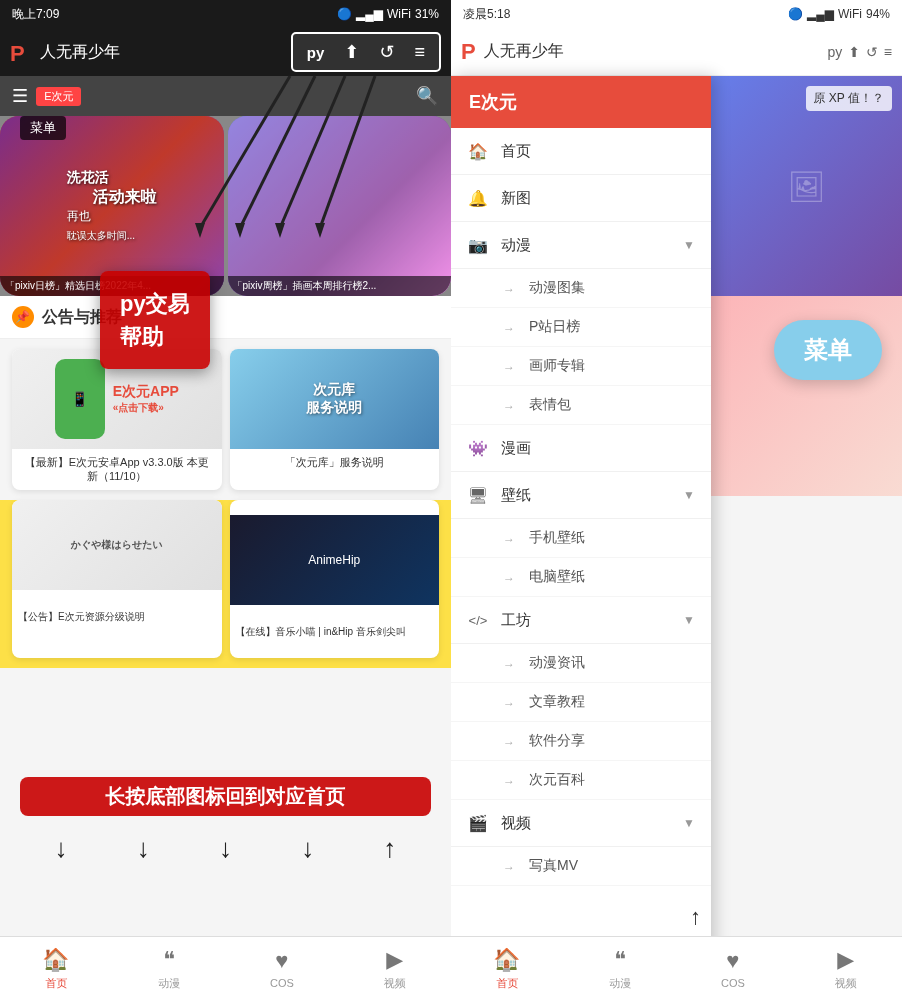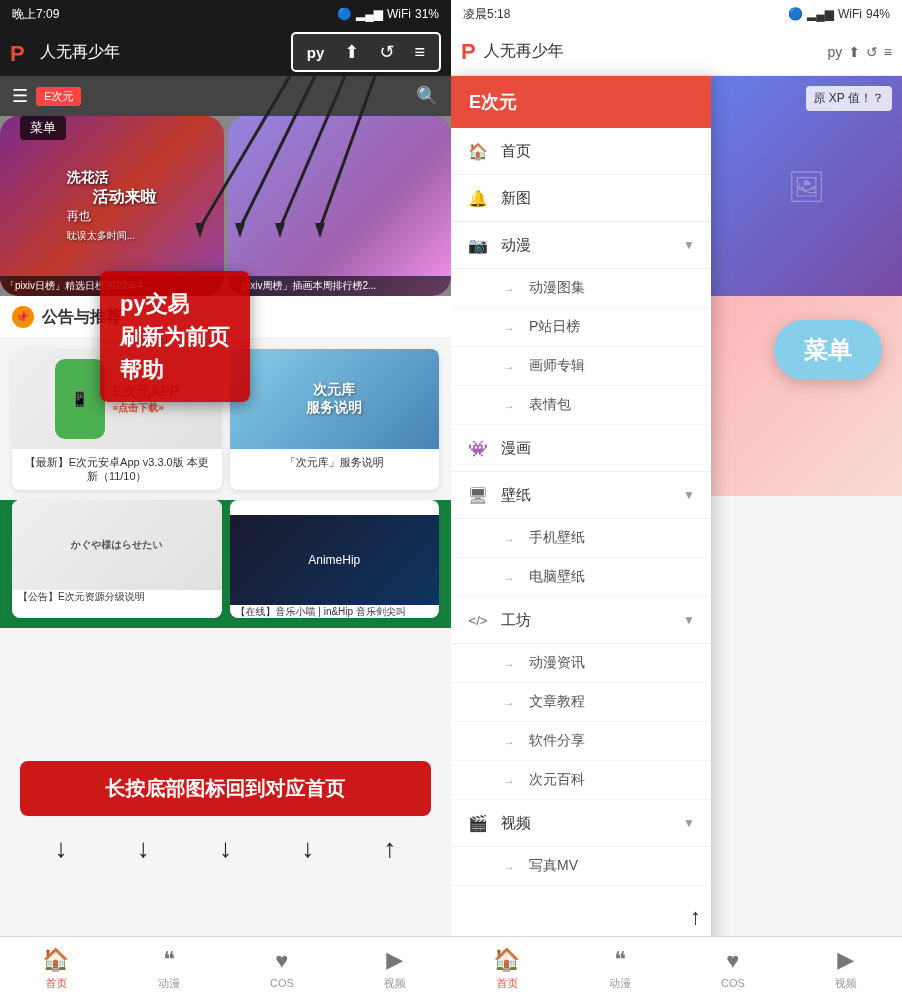--- a/index.html
+++ b/index.html
@@ -172,21 +172,21 @@
     .longpress-tooltip {
       position: absolute;
       bottom: 120px;
       left: 20px;
       right: 20px;
       background: rgba(200,0,0,0.9);
       color: #fff;
       font-size: 20px;
       font-weight: bold;
       text-align: center;
-      padding: 14px 10px;
+      padding: 6px 10px;
       border-radius: 8px;
       z-index: 30;
     }
 
     
     .section-title-bar {
       display: flex;
       align-items: center;
       padding: 10px 12px;
       background: #fff;
@@ -251,21 +251,21 @@
       color: #333;
       text-align: center;
       line-height: 1.3;
     }
 
     
     .news-row {
       display: flex;
       gap: 8px;
       padding: 0 12px 10px;
-      background: #15803d;
+      background: #fde047;
     }
     .news-card {
       flex: 1;
       border-radius: 8px;
       overflow: hidden;
       background: #fff;
       box-shadow: 0 2px 6px rgba(0,0,0,0.1);
     }
     .news-card-img {
       height: 90px;
@@ -278,21 +278,21 @@
     .news-card-img.news1 {
       background: linear-gradient(135deg, #fff 0%, #e8e8e8 100%);
       color: #555;
       font-weight: bold;
     }
     .news-card-img.news2 {
       background: linear-gradient(135deg, #1a1a2e 0%, #16213e 50%, #0f3460 100%);
       margin-top: 15px;
     }
     .news-card-label {
-      padding: 0 6px;
+      padding: 20px 6px;
       font-size: 10px;
       color: #333;
       line-height: 1.3;
     }
 
     
     .bottom-nav {
       height: 64px;
       background: #fff;
       border-top: 1px solid #ddd;
@@ -552,21 +552,20 @@
               <div style="width:100%; height:100%; background:rgba(255,150,200,0.3);"></div>
             </div>
           </div>
           <div class="banner-caption">「pixiv周榜」插画本周排行榜2...</div>
         </div>
       </div>
     </div>
 
     <div class="menu-tooltip">
       <div>py交易</div>
-      <div>刷新为前页</div>
       <div>帮助</div>
     </div>
 
     <div style="position:absolute; top:40px; left:20px; z-index:25; display:flex; align-items:center; gap:6px;">
       <div style="background:rgba(0,0,0,0.7); color:#fff; font-size:13px; padding:3px 10px; border-radius:4px; margin-right:4px;">菜单</div>
     </div>
 
     <div class="section-title-bar">
       <div class="section-icon">📌</div>
       <span class="section-title-text">公告与推荐</span>

